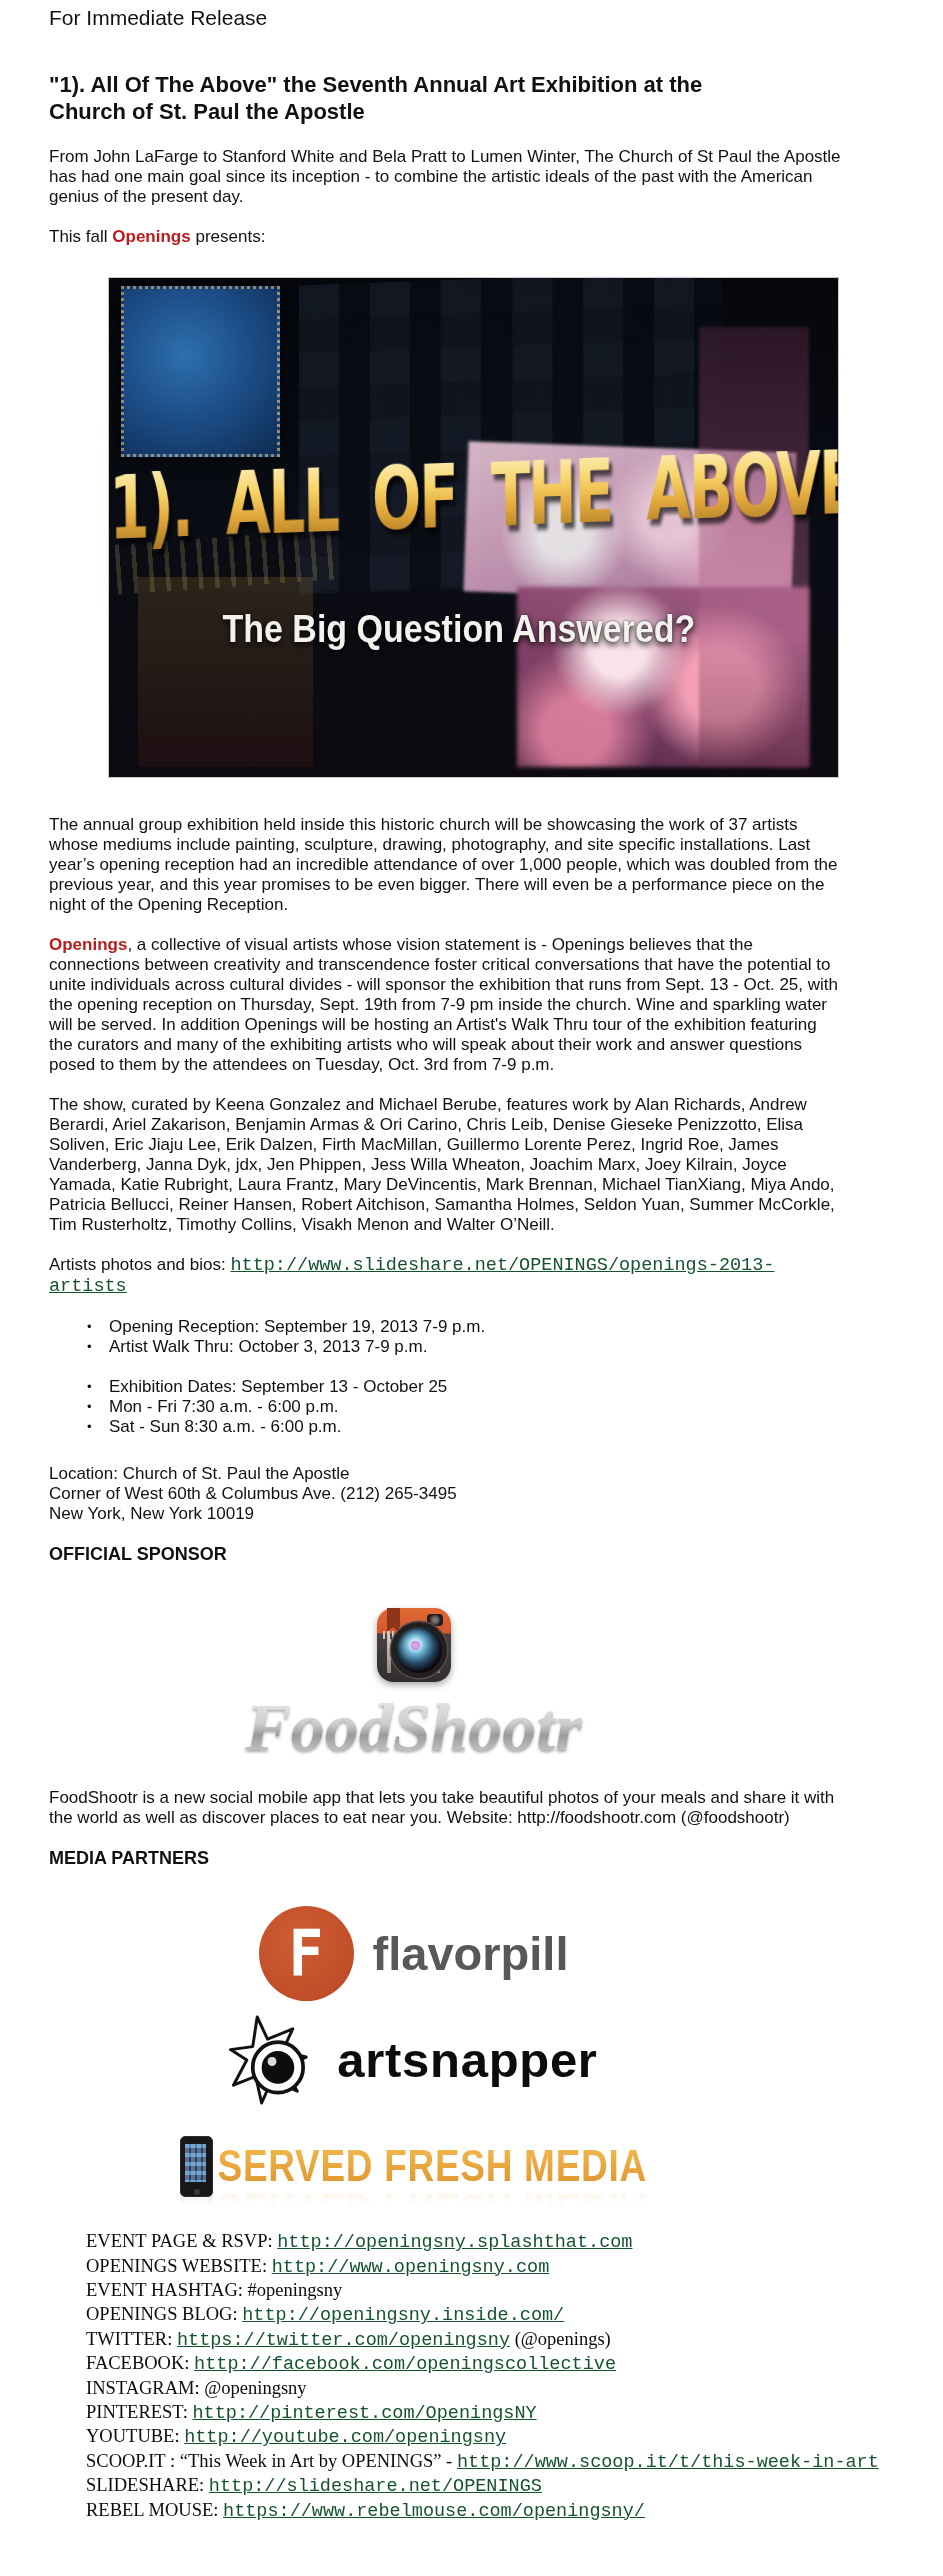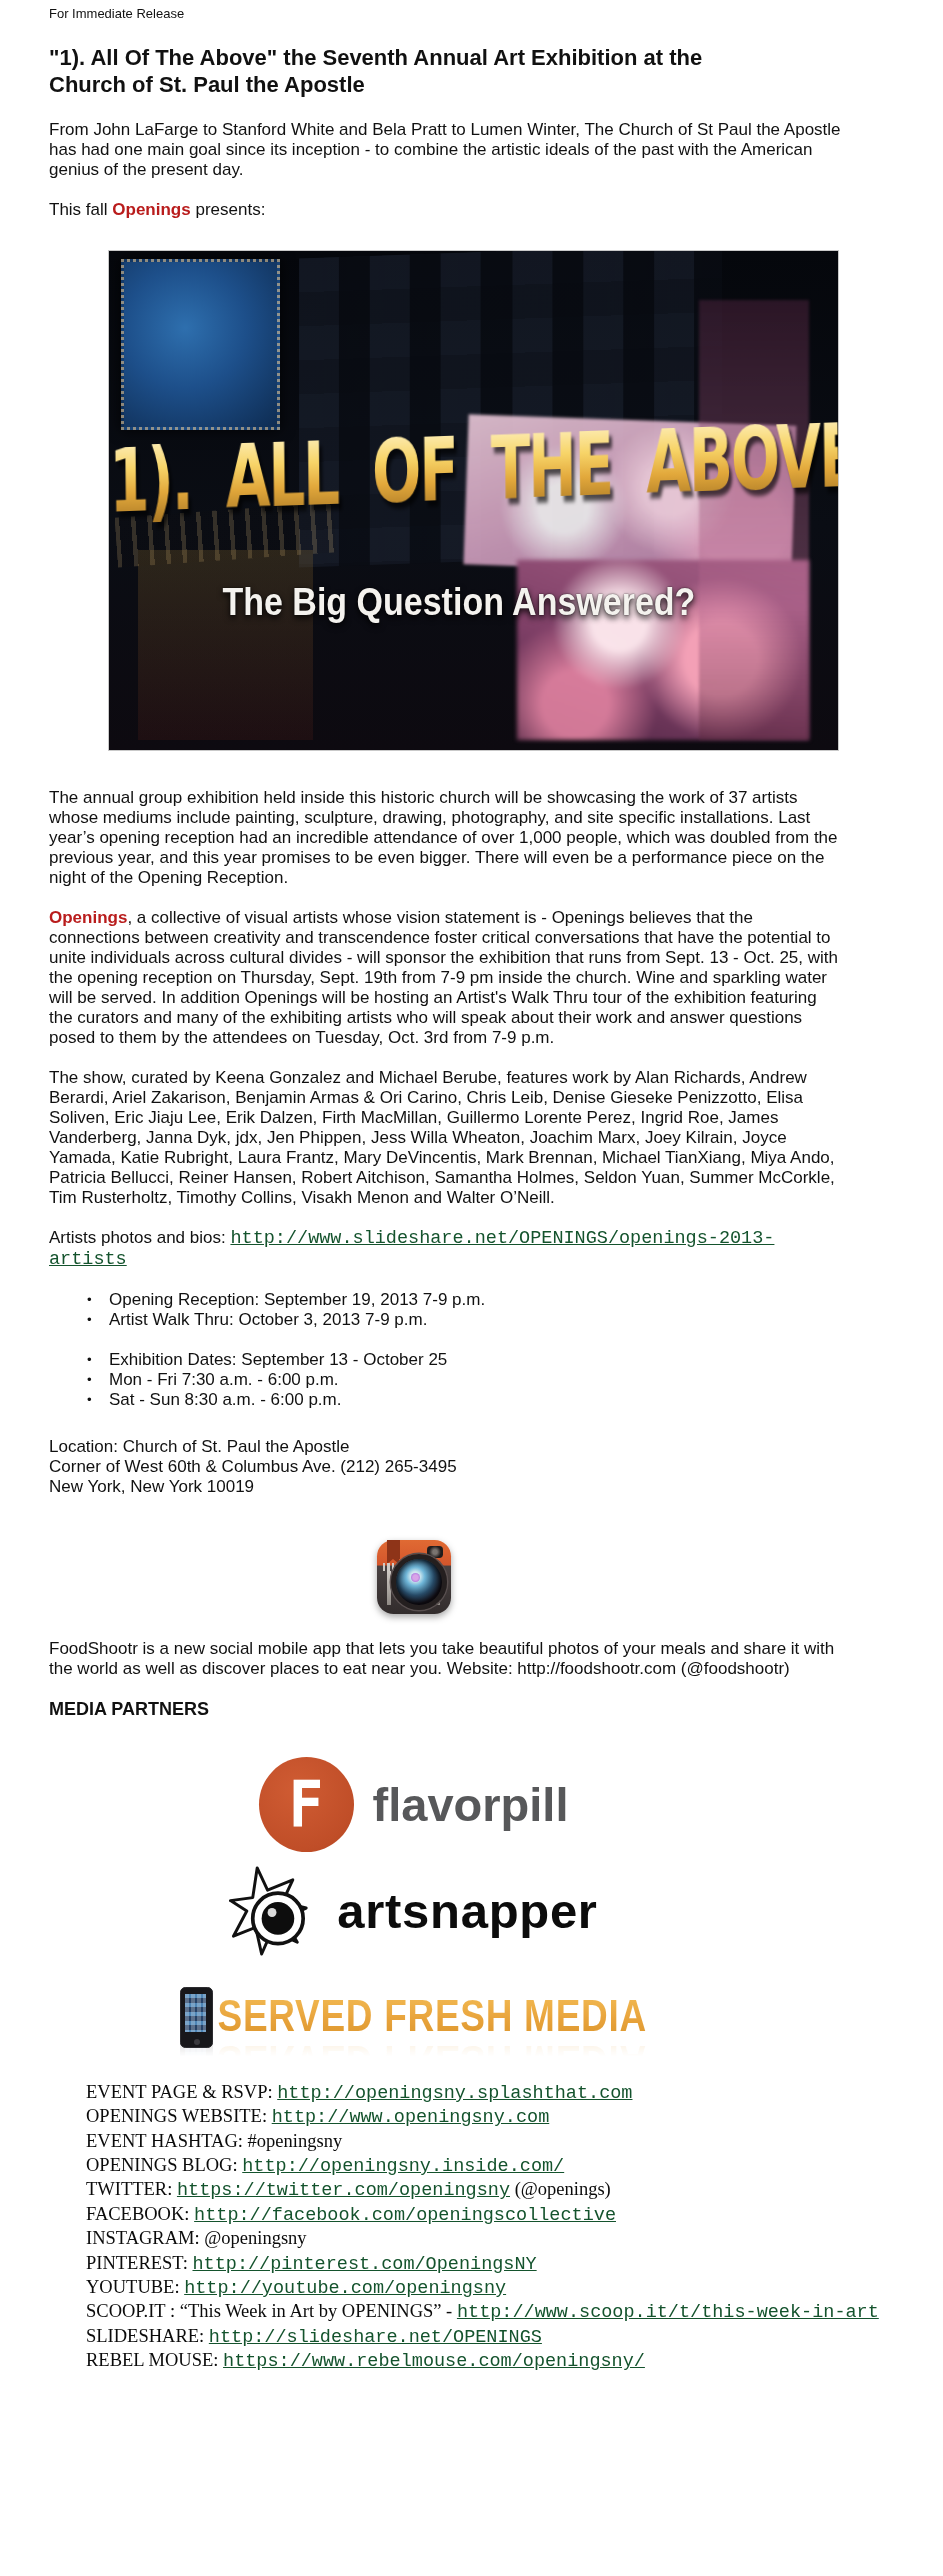--- a/index.html
+++ b/index.html
@@ -1,19 +1,19 @@
 <!DOCTYPE html>
 <html style="font-size:12px"><head>
 <meta charset="utf-8">
 <style>
   html,body{margin:0;padding:0;background:#ffffff;}
   body{width:943px;min-height:2576px;font-family:"Liberation Sans","DejaVu Sans",sans-serif;color:#111;position:relative;}
   .content{padding:6px 52px 30px 49px;}
   p,.para{font-size:17px;line-height:20px;margin:0 0 20px 0;max-width:796px;}
-  .release-line{font-size:13px;margin-bottom:23px;}
+  .release-line{font-size:21px;margin-bottom:41px;}
   h1{font-size:22px;line-height:27px;font-weight:bold;margin:0 0 21.5px 0;max-width:710px;}
   .red-bold{color:#b91c1c;font-weight:bold;}
   a{cursor:pointer;}
   .sans-link{color:#3b6fd8;text-decoration:none;}
   .serif-link{font-family:Liberation Mono, monospace;font-size:18.5px;color:#14532d;text-decoration:underline;}
   .section-head{font-size:18px;font-weight:bold;margin:0 0 20px 0;}
 
   
   .hero{position:relative;width:729px;height:499px;margin:30px 0 37px 59px;background:linear-gradient(180deg,#05070c 0%,#0a0d14 55%,#0d0a10 100%);overflow:hidden;border:0.7px solid #c9c9c9;}
   .hero .building{position:absolute;left:26%;top:0;width:58%;height:62%;
@@ -170,29 +170,31 @@
         <span>Sat - Sun 8:30 a.m. - 6:00 p.m.</span>
       </div>
   </div>
 
   <div class="loc-block">
     <div class="loc-line">Location: Church of St. Paul the Apostle</div>
     <div class="loc-line">Corner of West 60th &amp; Columbus Ave. (212) 265-3495</div>
     <div class="loc-line">New York, New York 10019</div>
   </div>
 
+  <div class="section-head">OFFICIAL SPONSOR</div>
 
   <div class="sponsor-logo">
     <div class="fs-icon">
       <div class="fs-ribbon"></div>
       <div class="fs-toplens"></div>
       <div class="fs-fork"></div>
       <div class="fs-knife"></div>
       <div class="fs-lens"></div>
     </div>
+    <div class="fs-wordmark">FoodShootr</div>
   </div>
 
   <p>FoodShootr is a new social mobile app that lets you take beautiful photos of your meals and share it with the world as well as discover places to eat near you. Website: http://foodshootr.com (@foodshootr)</p>
 
   <div class="section-head">MEDIA PARTNERS</div>
 
   <div class="partner flavorpill-row">
     <div class="partner-inner">
       <div class="fp-circle">
           <span class="fp-f">F</span>

